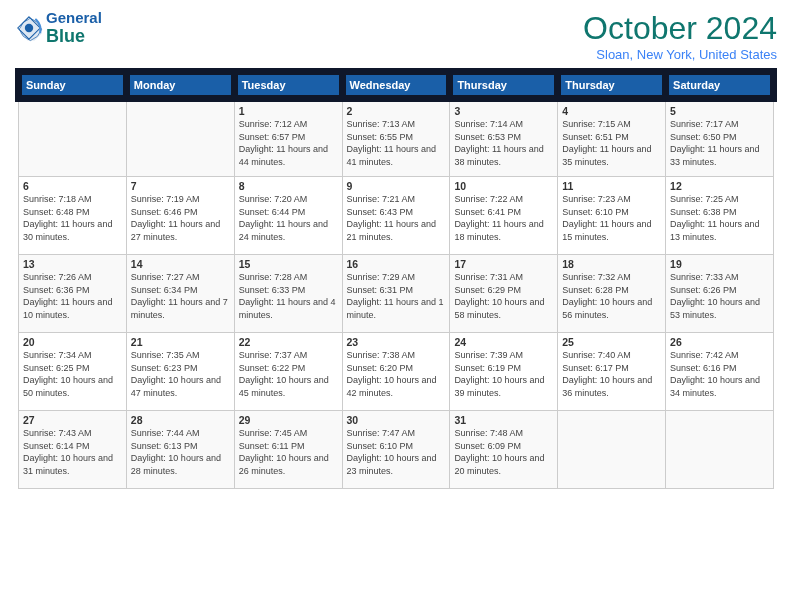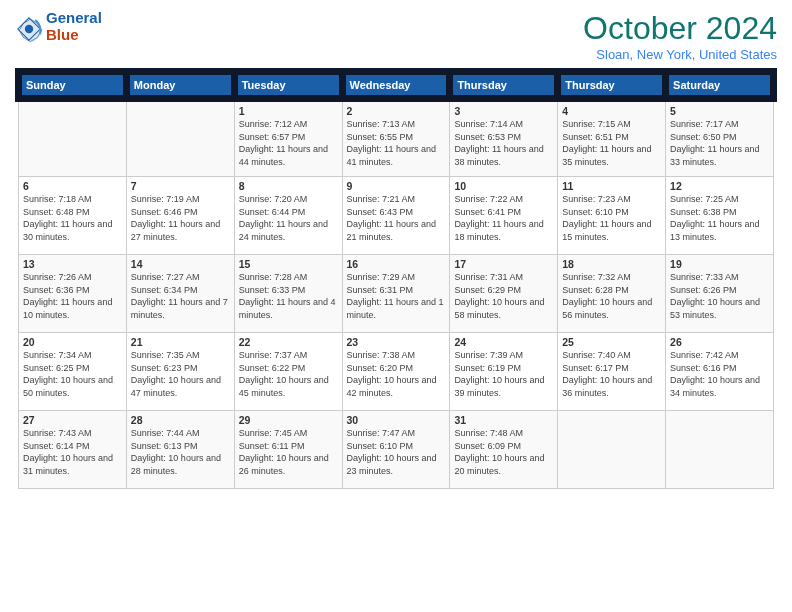--- a/index.html
+++ b/index.html
@@ -17,21 +17,21 @@
       background: #fff;
     }
     .header {
       display: flex;
       justify-content: space-between;
       align-items: flex-start;
       margin-bottom: 6px;
     }
     .logo {
       display: flex;
-      align-items: flex-end;
+      align-items: center;
     }
     .logo-icon {
       width: 28px;
       height: 28px;
       margin-right: 3px;
     }
     .title-block {
       text-align: right;
     }
     .month-title {
@@ -90,21 +90,21 @@
       <svg class="logo-icon" viewBox="0 0 40 40">
         <rect x="0" y="0" width="40" height="40" fill="white"></rect>
         <polygon points="28,8 38,18 38,28 28,38 18,38 8,28 8,18 18,8" fill="#1a5fa8" opacity="0.15"></polygon>
         <polygon points="32,12 38,22 32,32 22,38 12,32 6,22 12,12 22,6" fill="none" stroke="#1a5fa8" stroke-width="1"></polygon>
         <path d="M20 4 L36 20 L20 36 L4 20 Z" fill="none" stroke="#1a5fa8" stroke-width="1.5"></path>
         <circle cx="20" cy="20" r="6" fill="#1a5fa8"></circle>
         <path d="M30 8 Q38 16 36 26" stroke="#4a90d9" stroke-width="3" fill="none" stroke-linecap="round"></path>
       </svg>
       <div>
         <div style="font-size:15px;font-weight:bold;color:#1a5fa8;line-height:1.1;">General</div>
-        <div style="font-size:15px;font-weight:bold;color:#c2410c;line-height:1.1;">Blue</div>
+        <div style="font-size:18px;font-weight:bold;color:#0f766e;line-height:1.1;">Blue</div>
       </div>
     </div>
     <div class="title-block">
       <div class="month-title">October 2024</div>
       <div class="location">Sloan, New York, United States</div>
     </div>
   </div>
 
   <table>
     <thead>

